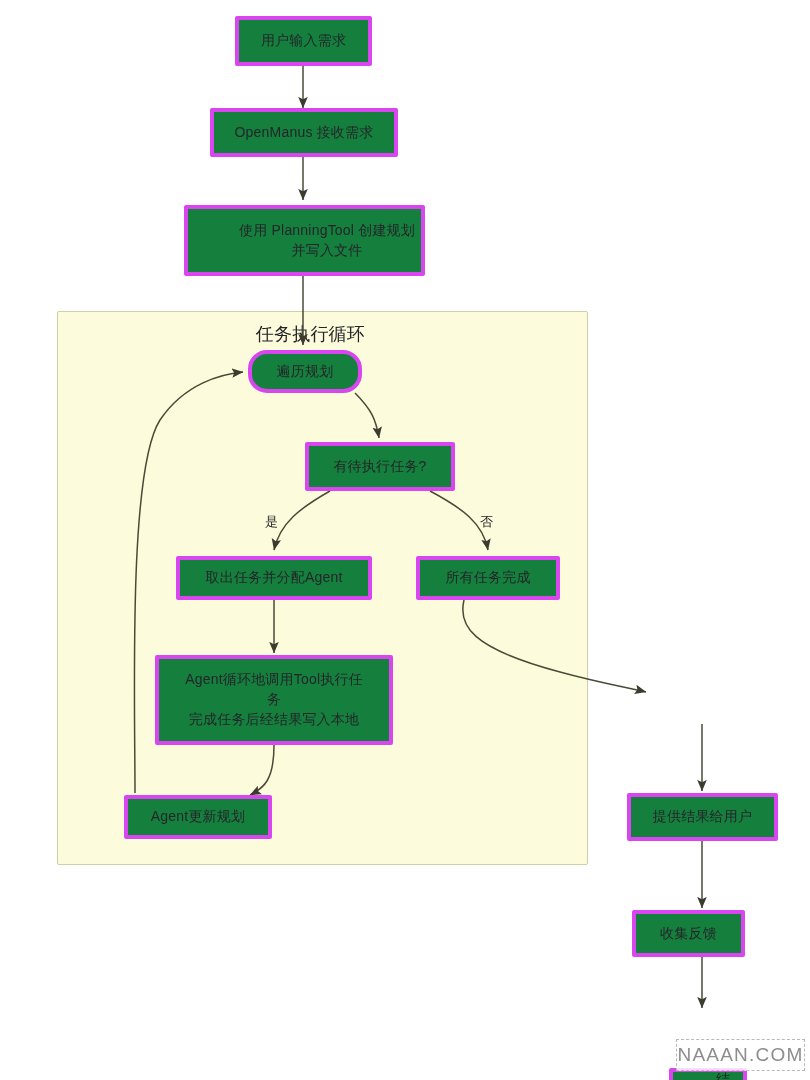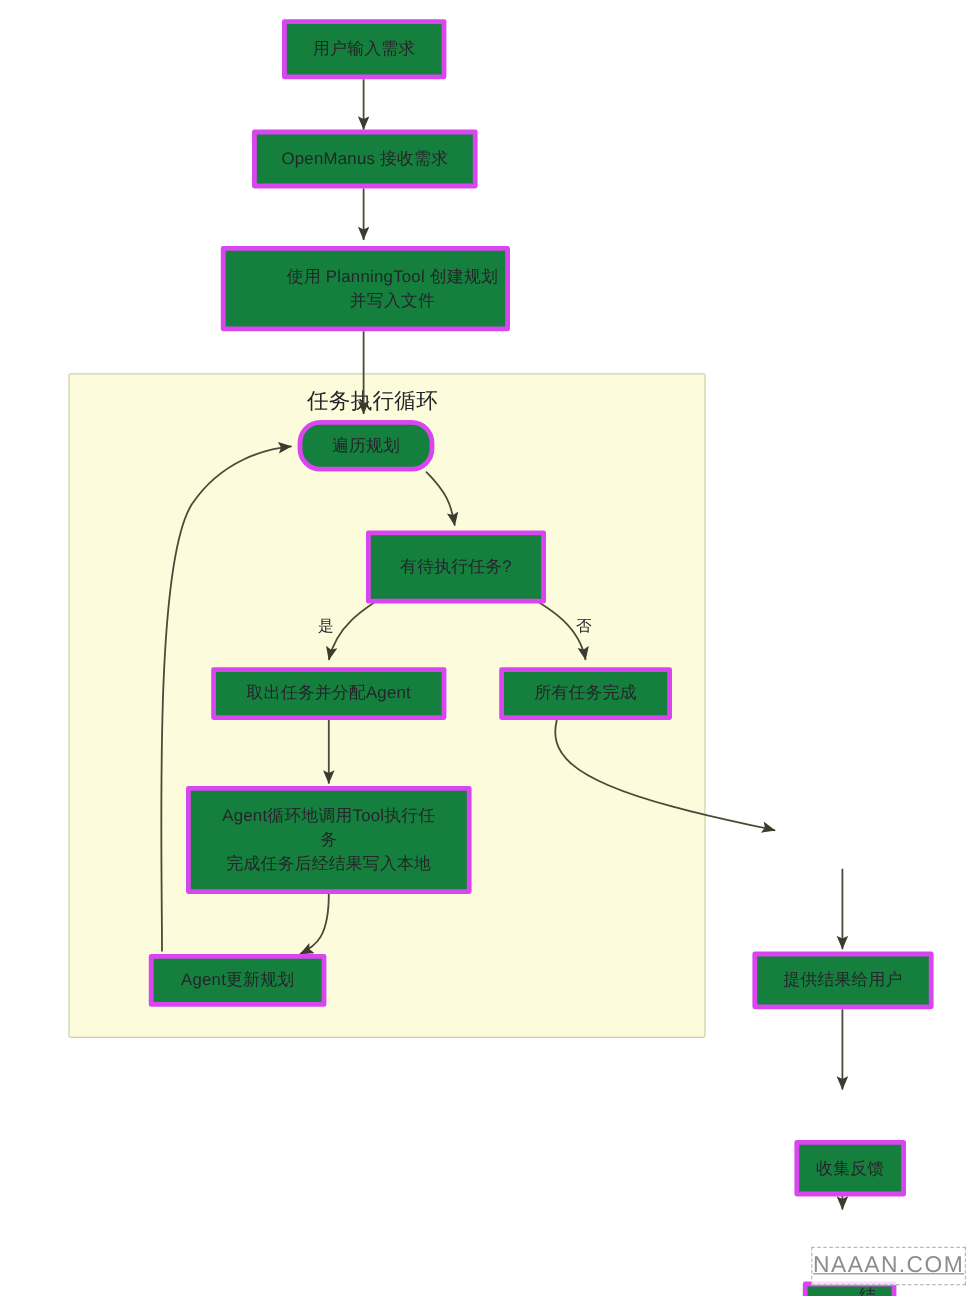--- a/index.html
+++ b/index.html
@@ -125,21 +125,21 @@
 
   <div class="node" style="left:184px; top:205px; width:241px; height:71px;justify-content:flex-end;">
     <span class="node-label">使用 PlanningTool 创建规划
 并写入文件</span>
   </div>
 
   <div class="node" style="left:248px; top:350px; width:114px; height:43px;border-radius:19px;">
     <span class="node-label">遍历规划</span>
   </div>
 
-  <div class="node" style="left:305px; top:442px; width:150px; height:61px;">
+  <div class="node" style="left:305px; top:442px; width:150px; height:49px;">
     <span class="node-label">有待执行任务?</span>
   </div>
 
   <div class="edge-label" style="left:265px; top:513px;">是</div>
 
   <div class="edge-label" style="left:480px; top:513px;">否</div>
 
   <div class="node" style="left:176px; top:556px; width:196px; height:44px;">
     <span class="node-label">取出任务并分配Agent</span>
   </div>
@@ -156,25 +156,25 @@
 
   <div class="node" style="left:416px; top:556px; width:144px; height:44px;">
     <span class="node-label">所有任务完成</span>
   </div>
 
 
   <div class="node" style="left:627px; top:793px; width:151px; height:48px;">
     <span class="node-label">提供结果给用户</span>
   </div>
 
-  <div class="node" style="left:662px; top:910px; width:93px; height:47px;margin-top:40px;">
+  <div class="node" style="left:632px; top:910px; width:113px; height:47px;">
     <span class="node-label">收集反馈</span>
   </div>
 
   <div class="node" style="left:669px; top:1068px; width:78px; height:44px;padding-left:36px;">
     <span class="node-label">结束</span>
   </div>
 
-  <div class="watermark" style="left:676px; top:1039px; width:129px; height:32px;text-decoration:underline;">
+  <div class="watermark" style="left:676px; top:1039px; width:129px; height:32px;">
     <span>NAAAN.COM</span>
   </div>
 
 </div>
 
 </body></html>

